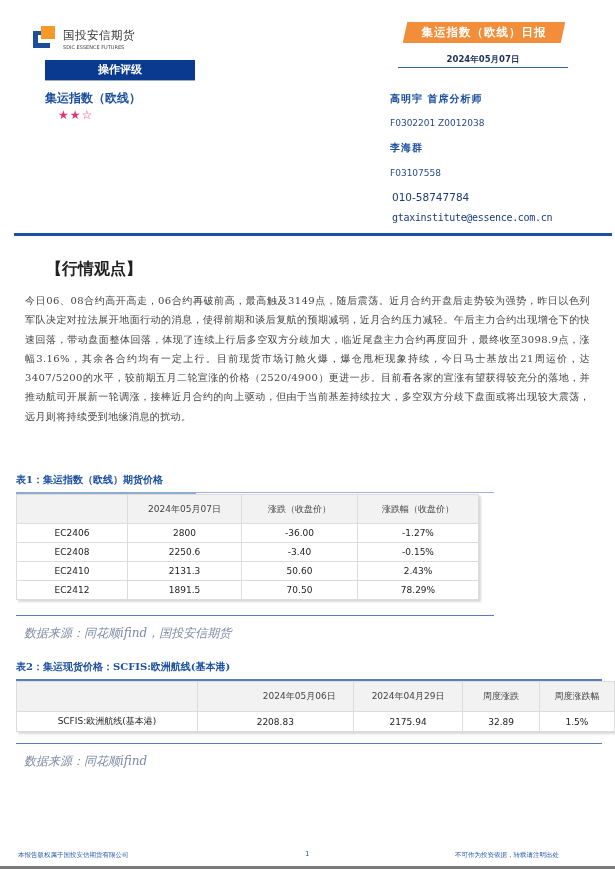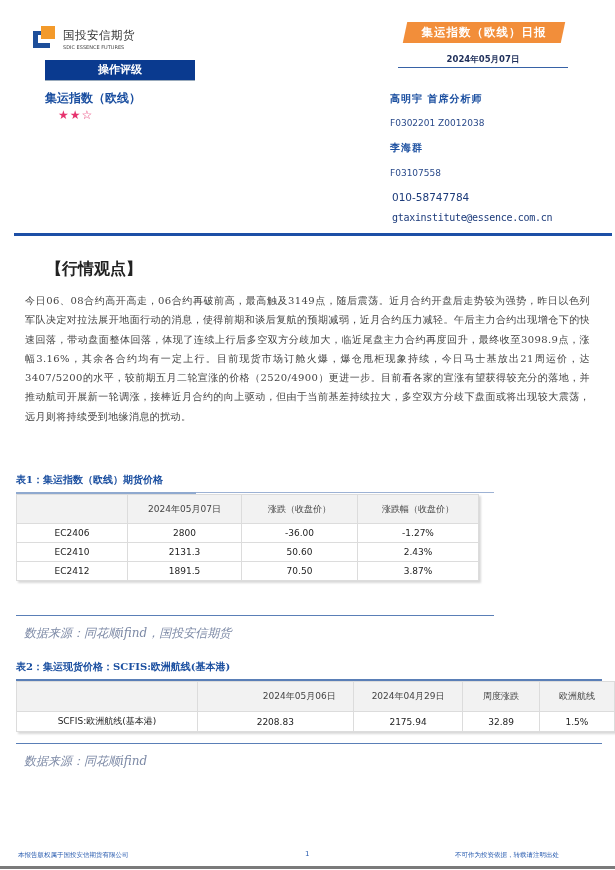--- a/index.html
+++ b/index.html
@@ -122,49 +122,55 @@
       <th style="width:115px;">涨跌（收盘价）</th>
       <th style="width:120px;">涨跌幅（收盘价）</th>
     </tr>
     <tr style="height:19px;">
       <td>EC2406</td>
       <td>2800</td>
       <td>-36.00</td>
       <td>-1.27%</td>
     </tr>
     <tr style="height:19px;">
+      <td>EC2408</td>
+      <td>2250.6</td>
+      <td>-3.40</td>
+      <td>-0.15%</td>
+    </tr>
+    <tr style="height:19px;">
       <td>EC2410</td>
       <td>2131.3</td>
       <td>50.60</td>
       <td>2.43%</td>
     </tr>
     <tr style="height:19px;">
       <td>EC2412</td>
       <td>1891.5</td>
       <td>70.50</td>
-      <td>3.87%</td>
+      <td>78.29%</td>
     </tr>
   </tbody>
     </table>
 </div>
 
 <div class="abs src-line" style="left:16px; top:615px; width:478px;"></div>
 <div class="abs source" style="left:24px; top:625px;">数据来源：同花顺ifind，国投安信期货</div>
 
 <div class="abs table-caption" style="left:16px; top:660px;">表2：集运现货价格：SCFIS:欧洲航线(基本港)</div>
 <div class="abs cap-line" style="left:16px; top:679px; width:586px; background:#5a7fb7;"></div>
 <div class="abs" style="left:16px; top:681px;">
   <table class="data">
     <tbody>
         <tr style="height:30px;">
       <th style="width:191px;"></th>
       <th style="width:113px;padding-left:48px;">2024年05月06日</th>
       <th style="width:114px;">2024年04月29日</th>
       <th style="width:79px;">周度涨跌</th>
-      <th style="width:78px;">欧洲航线</th>
+      <th style="width:78px;">周度涨跌幅</th>
     </tr>
     <tr style="height:20px;">
       <td>SCFIS:欧洲航线(基本港)</td>
       <td>2208.83</td>
       <td>2175.94</td>
       <td>32.89</td>
       <td>1.5%</td>
     </tr>
   </tbody>
     </table>

